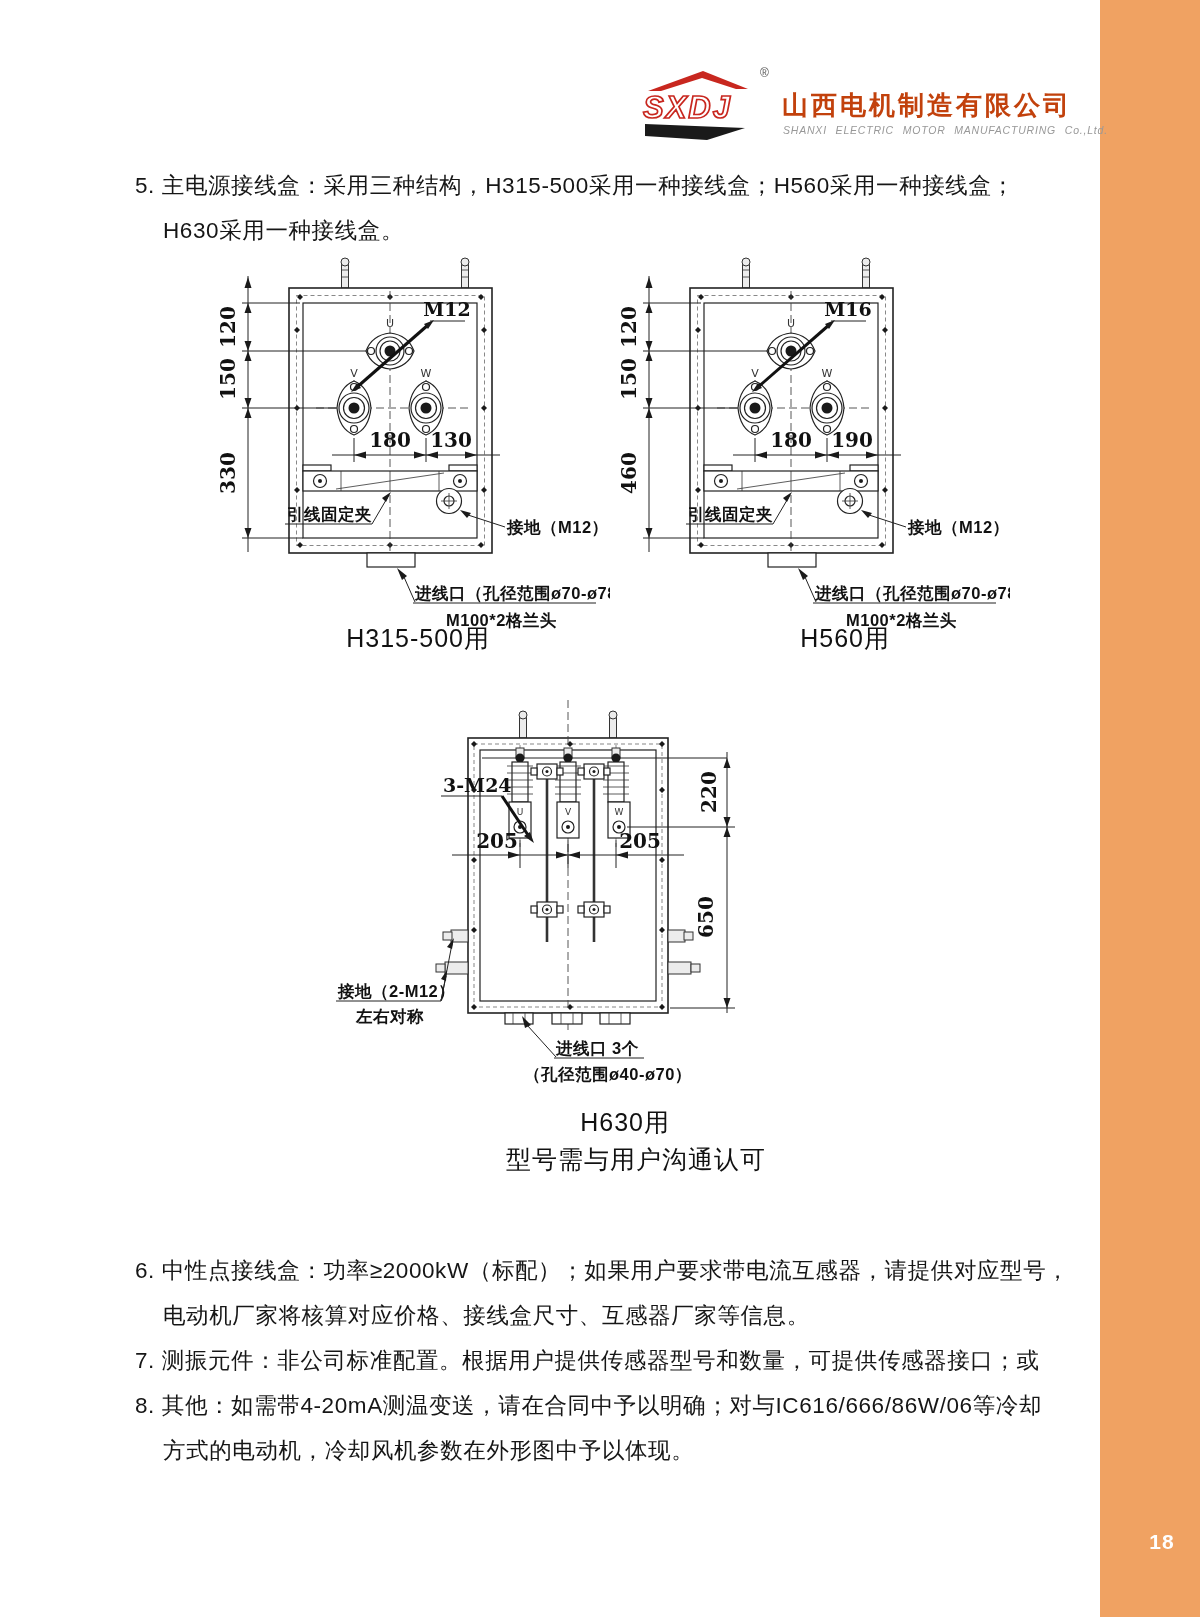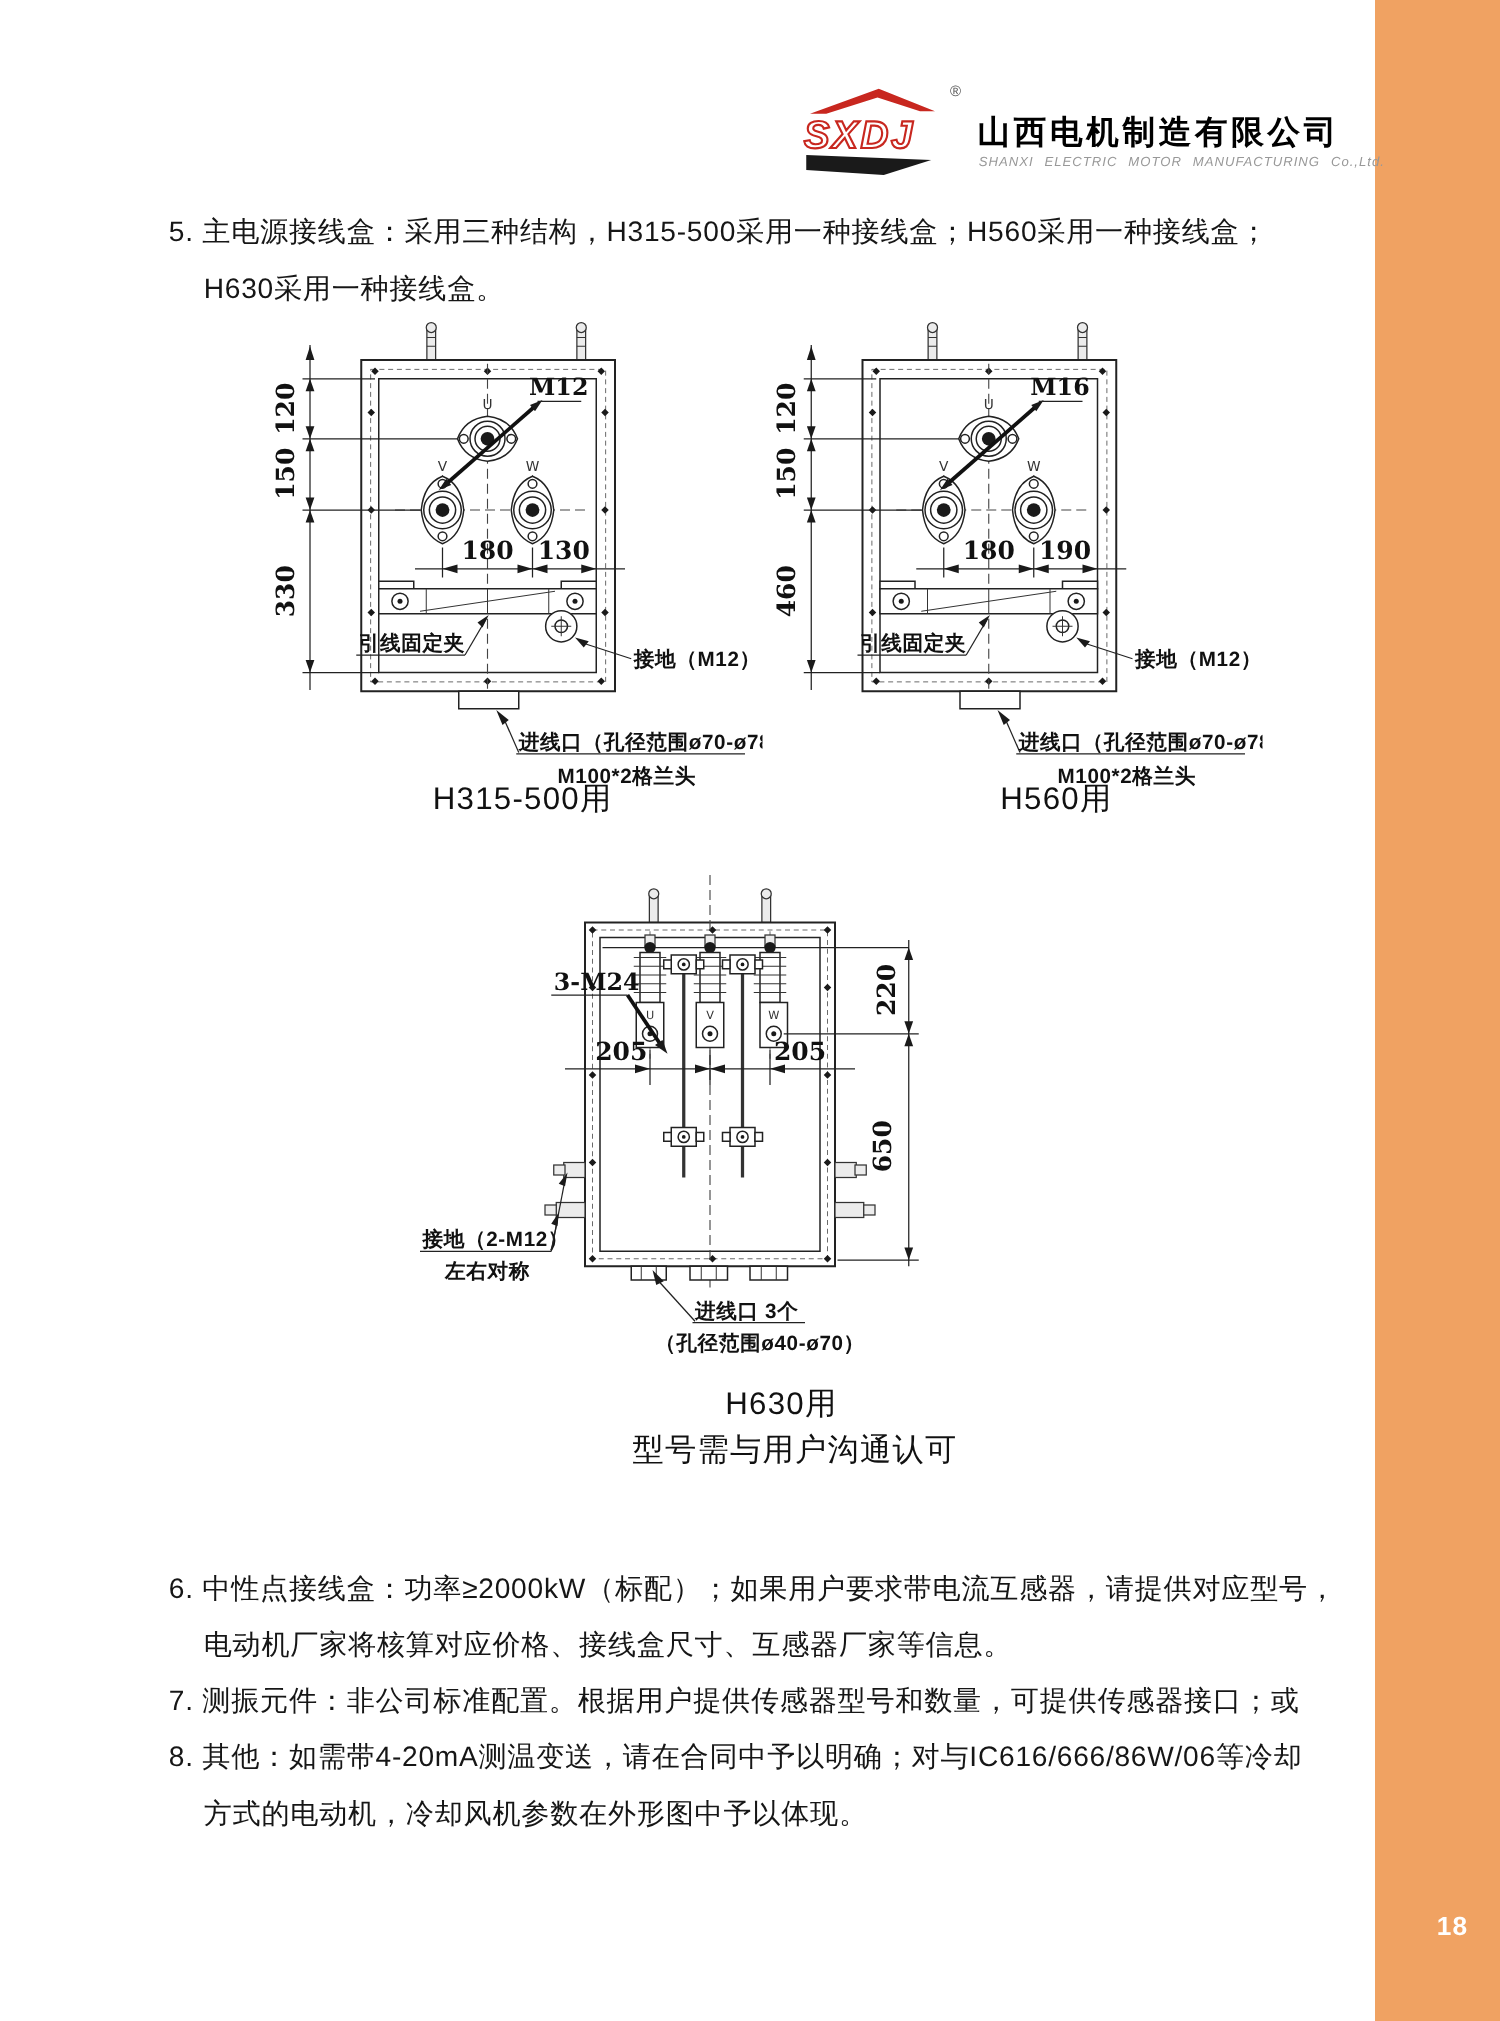--- a/index.html
+++ b/index.html
@@ -7,21 +7,21 @@
     width:1200px;height:1617px;position:relative;background:#ffffff;
     font-family:"Liberation Sans",sans-serif;color:#1a1a1a;overflow:hidden;
   }
   .abs{position:absolute;}
   .orange-strip{left:1100px;top:0;width:100px;height:1617px;background:#F0A262;}
   .page-number{left:1100px;top:1530px;width:124px;text-align:center;color:#ffffff;
     font-weight:bold;font-size:21px;letter-spacing:1px;}
   .body-text{font-size:22.5px;line-height:45px;letter-spacing:0.6px;white-space:nowrap;color:#161616;}
   .indent{padding-left:28px;}
   .caption{font-size:25px;text-align:right;letter-spacing:1px;color:#111;}
-  .logo-cn{font-size:26px;font-weight:bold;letter-spacing:3px;color:#000000;white-space:nowrap;}
+  .logo-cn{font-size:26px;font-weight:bold;letter-spacing:3px;color:#c2410c;white-space:nowrap;}
   .logo-en{font-size:10.5px;color:#989898;letter-spacing:0.8px;word-spacing:5px;white-space:nowrap;}
   .reg-mark{font-size:12px;color:#555;}
   svg text{font-family:"Liberation Sans",sans-serif;}
   .cad-num{font-family:"DejaVu Serif",serif;font-weight:bold;font-size:20px;fill:#111;}
   .cad-num-s{font-family:"DejaVu Serif",serif;font-weight:bold;font-size:19px;fill:#111;}
   .cad-cjk{font-weight:bold;font-size:16.5px;fill:#111;letter-spacing:0.5px;}
   .term-letter{font-family:"DejaVu Sans",sans-serif;font-size:11px;fill:#333;}
   .term-letter-s{font-family:"DejaVu Sans",sans-serif;font-size:9px;fill:#333;}
   .ln{stroke:#222;fill:none;stroke-width:1.2;}
   .lnw{stroke:#222;fill:#ffffff;stroke-width:1.2;}

